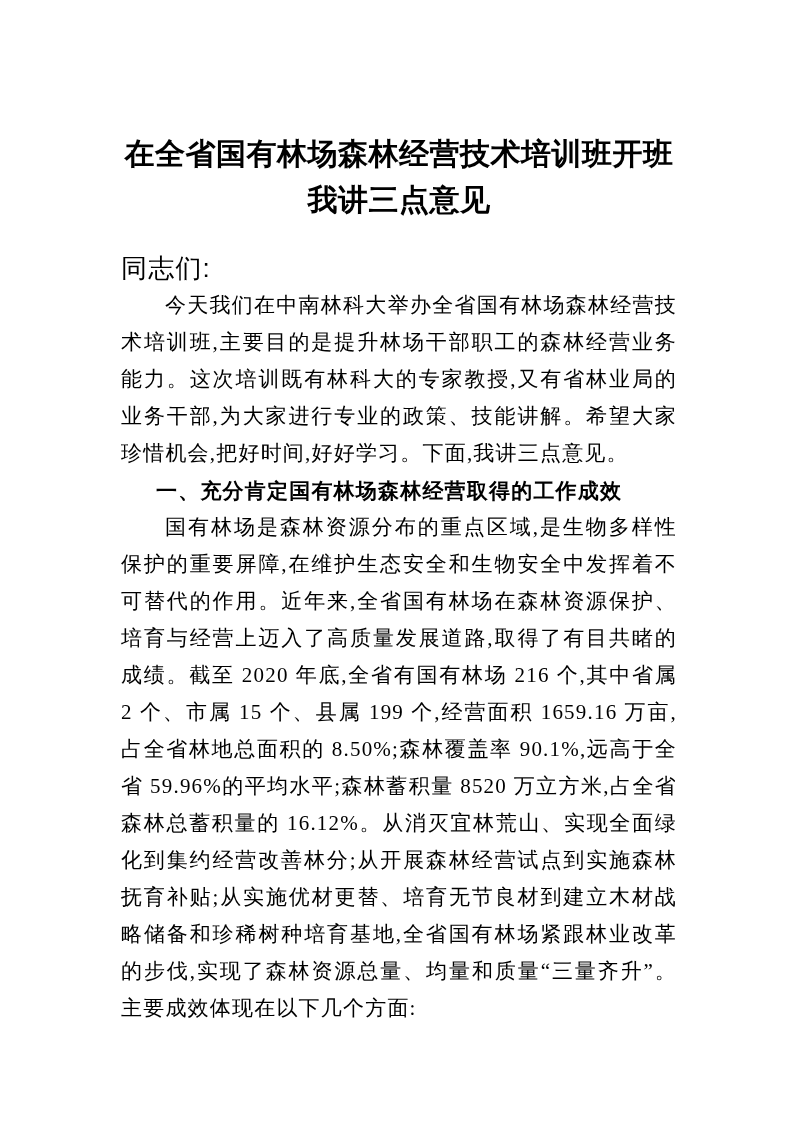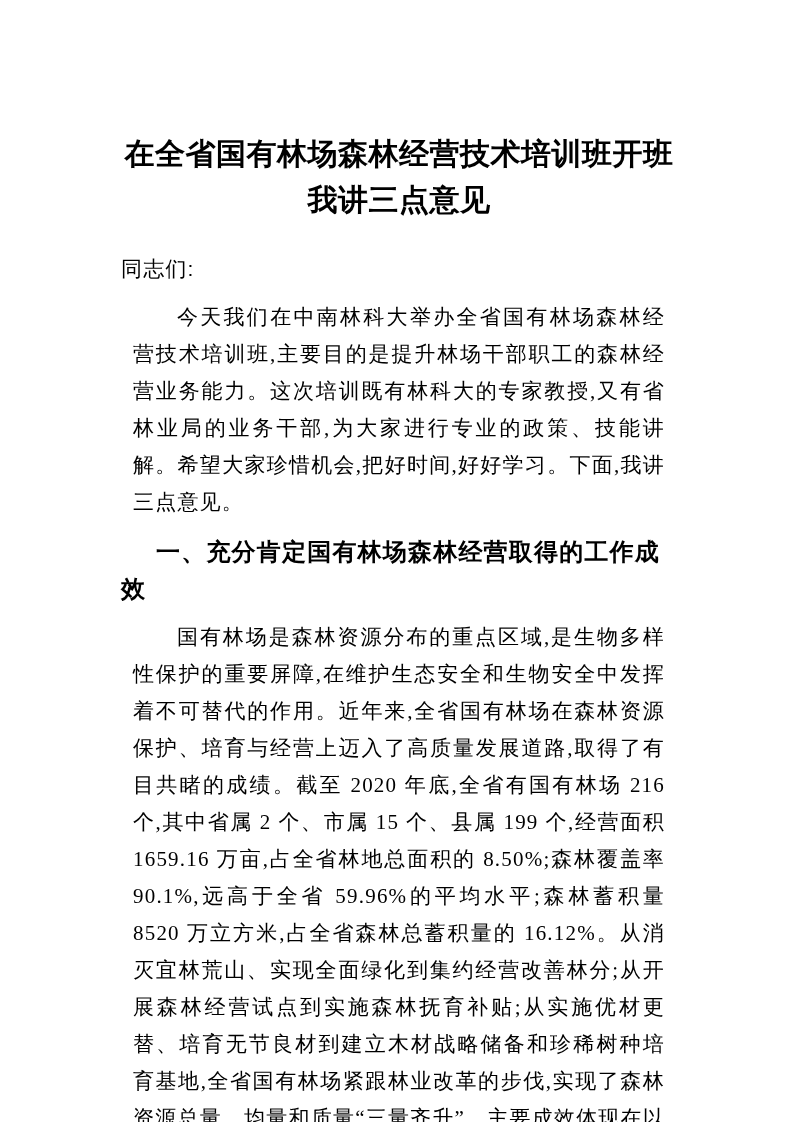--- a/index.html
+++ b/index.html
@@ -33,41 +33,41 @@
     line-height: 46px;
     text-align: center;
     letter-spacing: 0.5px;
   }
   .title-line {
     display: block;
   }
   .salutation {
     margin: 0;
     font-family: Liberation Sans, sans-serif;
-    font-size: 21px;
+    font-size: 26px;
     line-height: 37px;
     letter-spacing: 1.2px;
     text-indent: 0;
   }
   .body-para {
-    margin: 12px;
+    margin: 0;
     font-family: "Liberation Serif", "DejaVu Serif", serif;
     font-size: 21px;
     line-height: 37px;
     letter-spacing: 1.2px;
     text-align: justify;
     text-justify: inter-character;
     text-align-last: left;
     text-indent: 44px;
   }
   .section-heading {
     margin: 0;
     font-family: "Liberation Sans", "DejaVu Sans", sans-serif;
     font-weight: 700;
-    font-size: 24px;
+    font-size: 21px;
     line-height: 37px;
     letter-spacing: 1.2px;
     text-indent: 35px;
   }
 </style>
 </head>
 <body>
 
 <div class="page">
   <div class="content">

